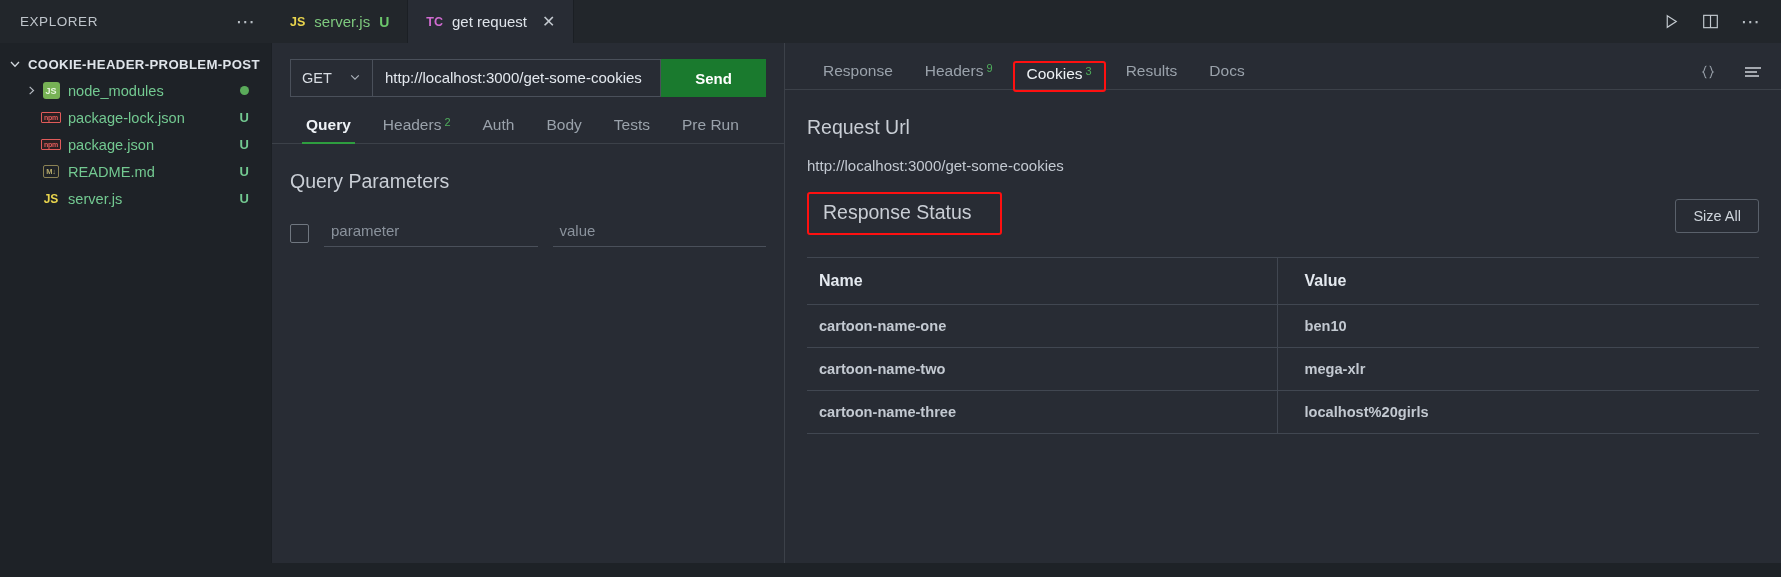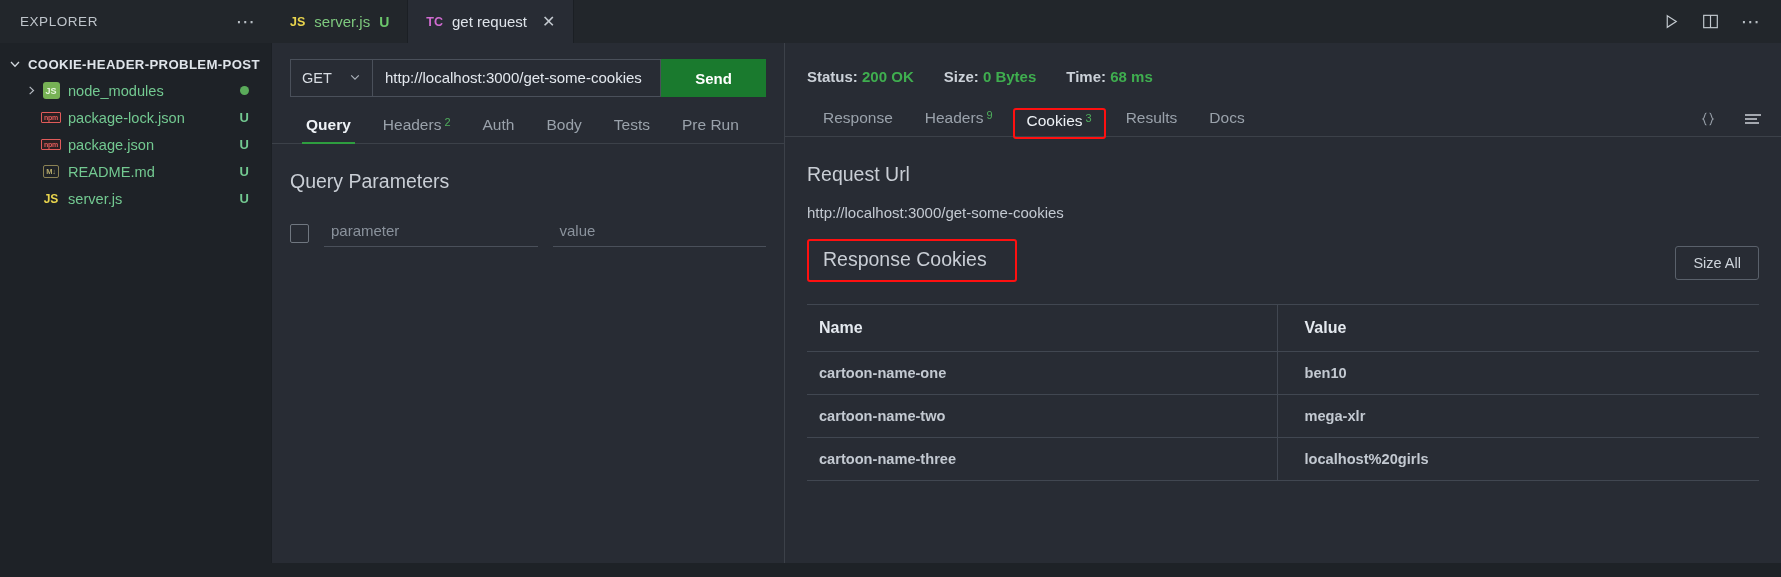--- a/index.html
+++ b/index.html
@@ -344,34 +344,20 @@
           <div class="section-h">Query Parameters</div>
           <div class="qp-row">
             <div class="cbox"></div>
             <div class="qp-field">parameter</div>
             <div class="qp-field">value</div>
           </div>
         </div>
       </div>
 
       <div class="pane-right">
-        <div class="status-row">
-          <span class="st">
-            <b>Status:</b>
-            <span class="v">200 OK</span>
-          </span>
-          <span class="st">
-            <b>Size:</b>
-            <span class="v">0 Bytes</span>
-          </span>
-          <span class="st">
-            <b>Time:</b>
-            <span class="v">68 ms</span>
-          </span>
-        </div>
 
         <div class="right-tabstrip">
           <div class="rtab">
             <span>Response</span>
           </div>
           <div class="rtab">
             <span>Headers</span>
             <span class="sup">9</span>
           </div>
           <div class="rtab boxed">
@@ -400,21 +386,21 @@
               </svg>
             </span>
           </div>
         </div>
 
         <div class="resp-body">
           <div class="req-url-h">Request Url</div>
           <div class="req-url-v">http://localhost:3000/get-some-cookies</div>
 
           <div class="rc-head">
-            <div class="rc-title">Response Cookies</div>
+            <div class="rc-title">Response Status</div>
             <div class="rc-spacer"></div>
             <button class="clear-btn">Size All</button>
           </div>
 
           <table class="ck">
             <thead>
               <tr>
                 <th>Name</th>
                 <th>Value</th>
               </tr>

